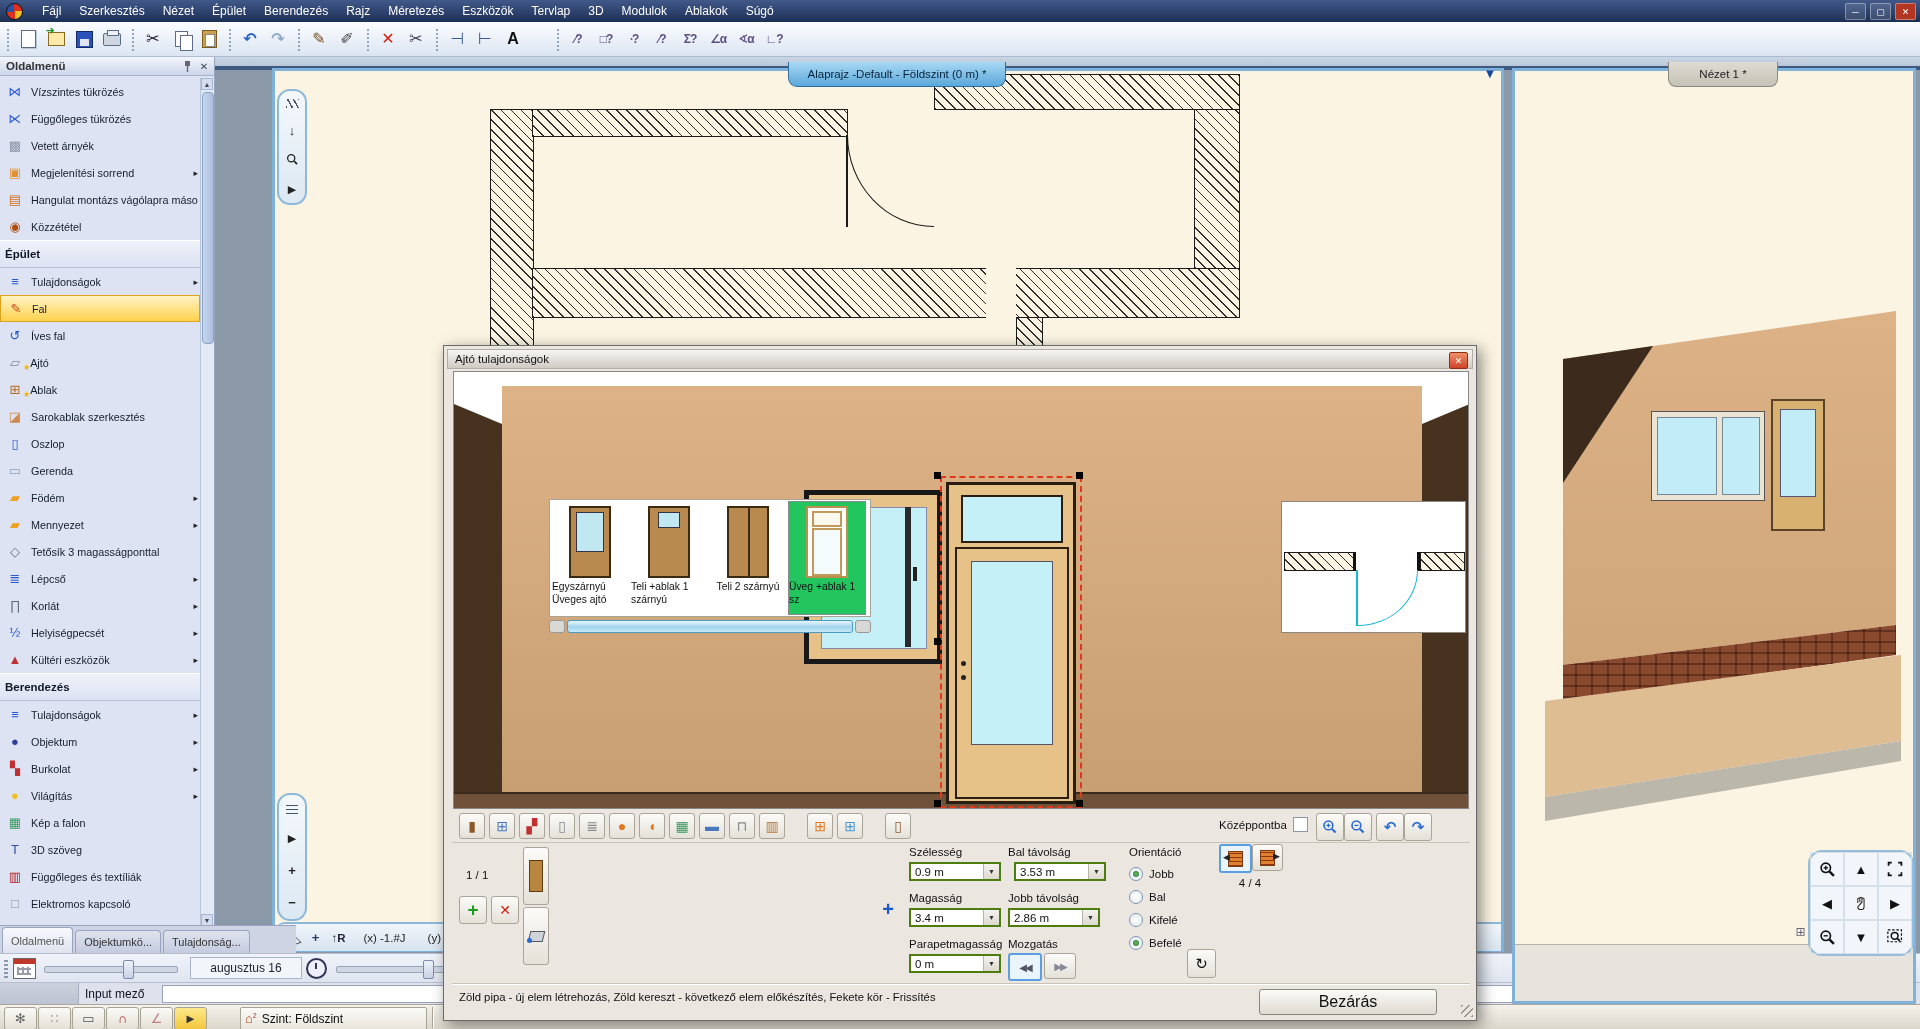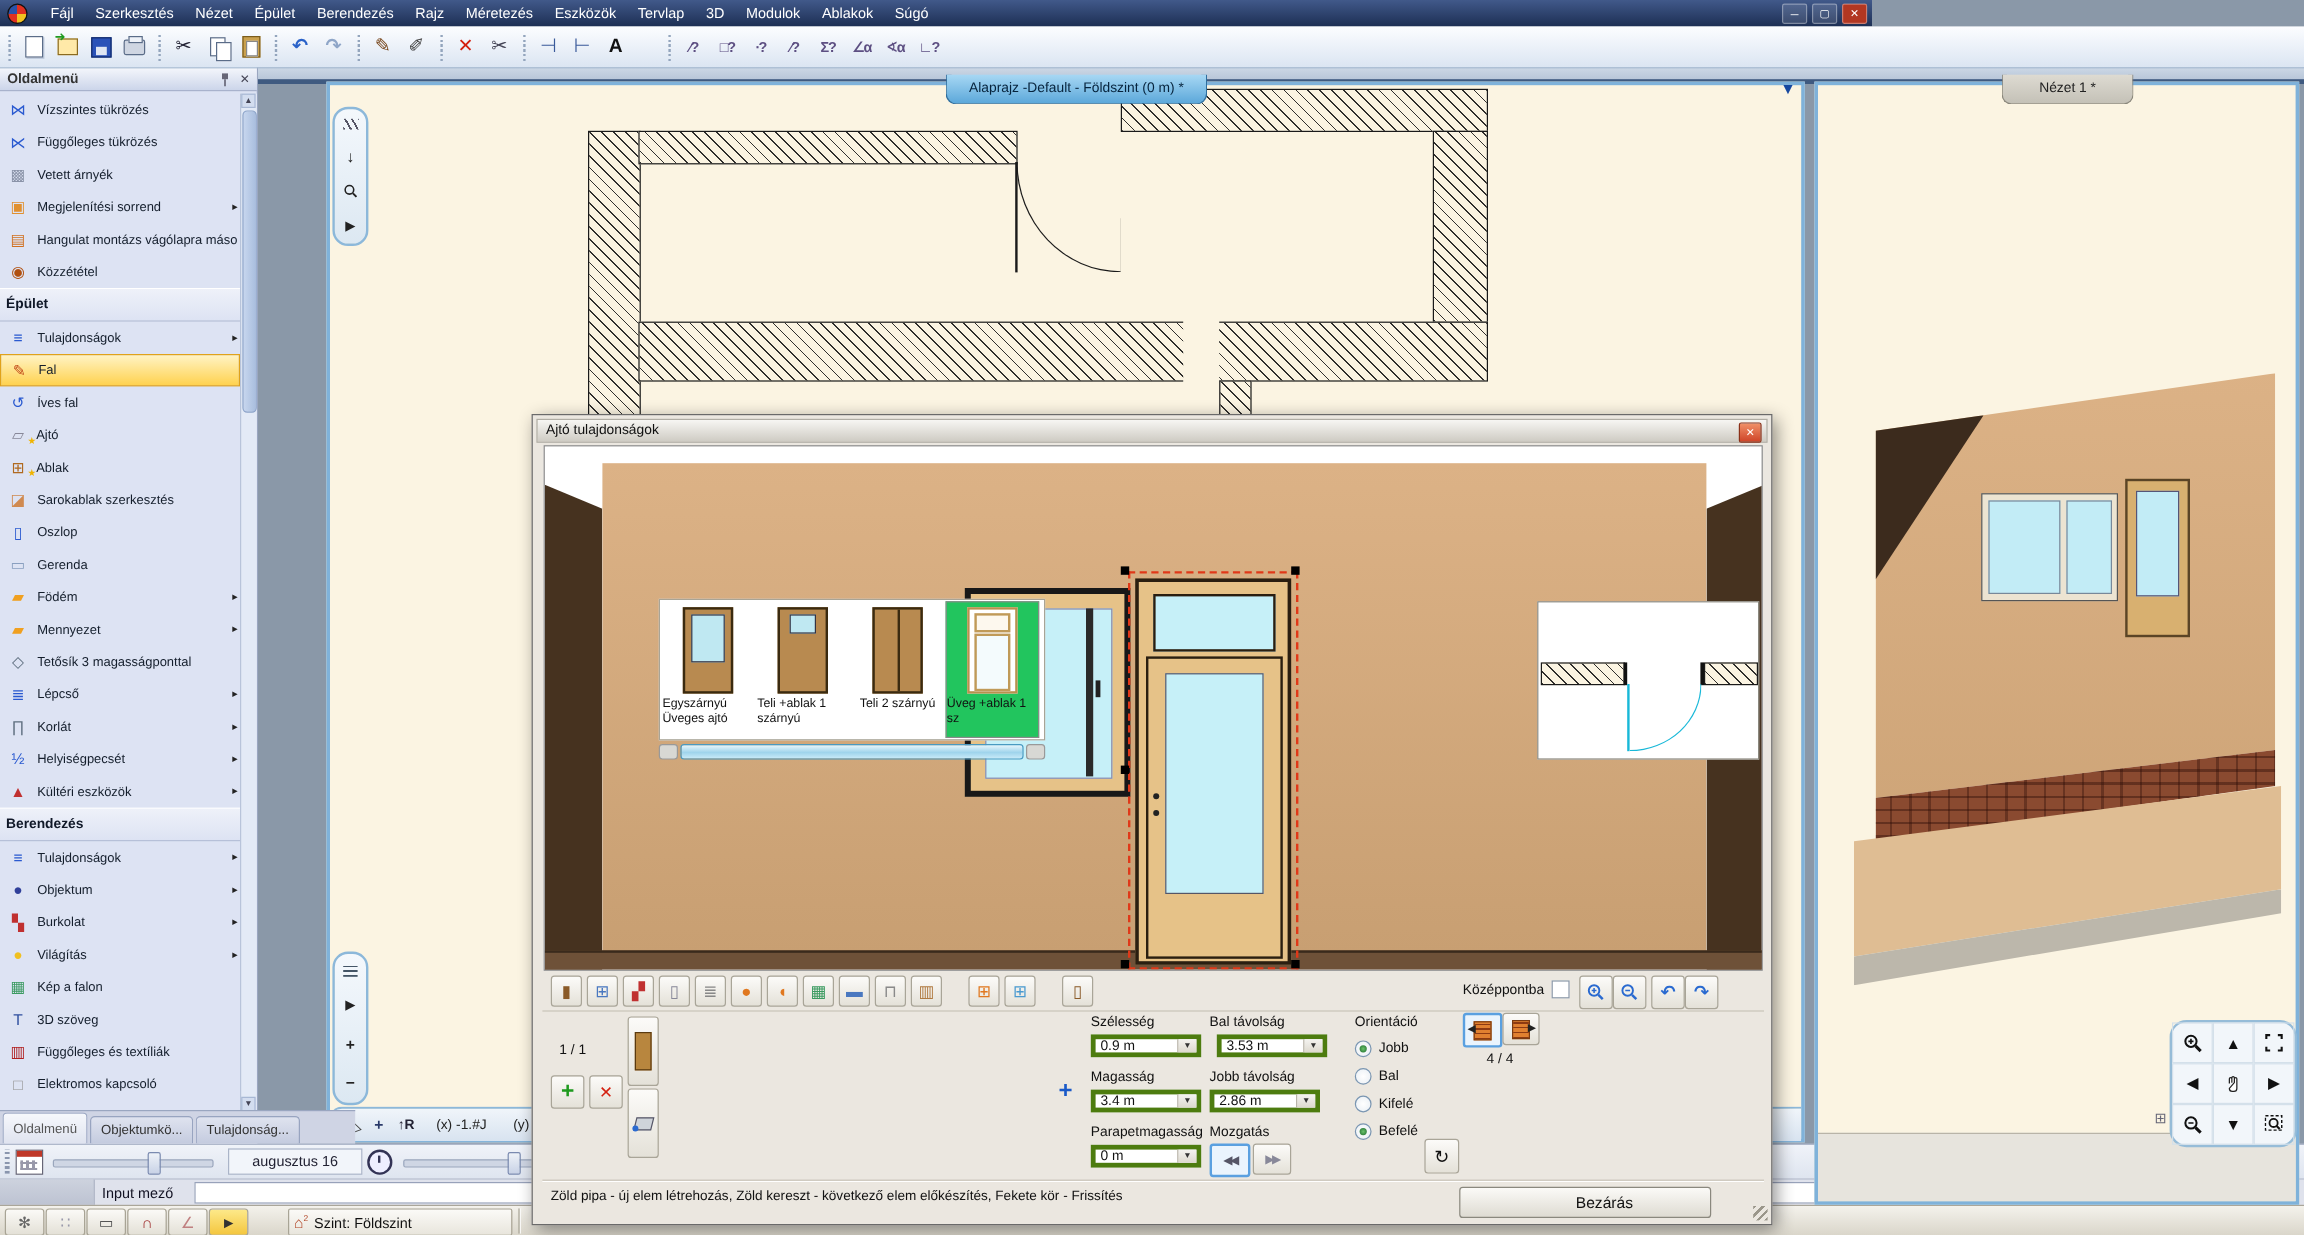--- a/index.html
+++ b/index.html
@@ -1,19 +1,19 @@
 <!DOCTYPE html>
 <html><head>
 <meta charset="utf-8">
 <style>
   html,body{margin:0;padding:0;width:1920px;height:1029px;overflow:hidden;
     font-family:"Liberation Sans","DejaVu Sans",sans-serif;font-size:11px;background:#8a98a8;}
   #app{position:absolute;inset:0;width:1920px;height:1029px;}
   
-  #menubar{position:absolute;left:0;top:0;width:1560px;height:22px;
+  #menubar{position:absolute;left:0;top:0;width:1920px;height:22px;
     background:linear-gradient(#41598a,#1d2f54);color:#fff;display:flex;align-items:center;z-index:30;}
   #appicon{width:15px;height:15px;border-radius:50%;margin:0 10px 0 6px;
     background:conic-gradient(#e03020 0 25%,#f2c120 25% 50%,#e03020 50% 75%,#2a52a8 75% 100%);border:1px solid #111;}
   .menu-item{padding:3px 9px;font-size:12px;cursor:default;}
   #winbtns{position:absolute;right:4px;top:3px;display:flex;gap:4px;}
   .winbtn{width:19px;height:15px;display:flex;align-items:center;justify-content:center;
     color:#fff;font-size:9px;background:rgba(255,255,255,.12);border:1px solid rgba(255,255,255,.35);border-radius:2px;}
   .winbtn.close{background:#b23722;}
   
   #toolbar{position:absolute;left:0;top:22px;width:1920px;height:34px;
@@ -135,30 +135,30 @@
   .tpic0::after{content:"";position:absolute;left:5px;top:4px;width:26px;height:38px;background:#bfe8f2;border:1px solid #334;}
   .tpic1{background:#b88a50;border:2px solid #3a2a10;}
   .tpic1::after{content:"";position:absolute;left:8px;top:4px;width:20px;height:14px;background:#bfe8f2;border:1px solid #334;}
   .tpic2{background:#b88a50;border:2px solid #3a2a10;}
   .tpic2::after{content:"";position:absolute;left:19px;top:0;width:2px;height:100%;background:#3a2a10;}
   .tpic3{background:#fff;border:2px solid #b8914e;}
   .tpic3::before{content:"";position:absolute;left:4px;top:3px;width:26px;height:12px;background:#fdf8ee;border:2px solid #c09a58;}
   .tpic3::after{content:"";position:absolute;left:4px;top:20px;width:26px;height:44px;background:#f4fbfd;border:2px solid #c09a58;}
   .tlabel{font-size:10.3px;text-align:left;line-height:1.25;margin-top:3px;color:#111;}
   .fldlab{position:absolute;font-size:11.5px;color:#111;}
-  .combo{position:absolute;width:92px;height:19px;background:#fff;border:4px solid #4d7c0f;display:flex;align-items:center;box-sizing:border-box;}
+  .combo{position:absolute;width:92px;height:19px;background:#fff;border:2px solid #4d7c0f;display:flex;align-items:center;box-sizing:border-box;}
   .combo .cval{flex:1;padding-left:4px;font-size:11.5px;color:#111;}
   .combo .carr{width:15px;height:100%;background:linear-gradient(#f4f3f0,#ddd9ce);border-left:1px solid #b8b4a8;
     display:flex;align-items:center;justify-content:center;font-size:7px;color:#333;}
   .rad{display:inline-block;width:12px;height:12px;border:1px solid #7a96b2;border-radius:50%;background:radial-gradient(#fff,#e8eef4);margin-right:6px;position:relative;flex:none;}
   .rad.on::after{content:"";position:absolute;left:3px;top:3px;width:6px;height:6px;border-radius:50%;background:radial-gradient(#6ac26a,#1c6a2c);}
   .radio-row{position:absolute;display:flex;align-items:center;font-size:11.5px;color:#111;}
   #dlg-status{position:absolute;left:15px;top:645px;font-size:11.3px;color:#111;}
-  #dlg-close-btn{position:absolute;left:772px;top:643px;width:176px;height:24px;background:linear-gradient(#fbfaf7,#dedbd2);
-    border:1px solid #8a887e;border-radius:3px;display:flex;align-items:center;justify-content:center;font-size:13px;color:#111;padding-left:32px;}
+  #dlg-close-btn{position:absolute;left:815px;top:643px;width:176px;height:24px;background:linear-gradient(#fbfaf7,#dedbd2);
+    border:1px solid #8a887e;border-radius:3px;display:flex;align-items:center;justify-content:center;font-size:16px;color:#111;}
   .gripsq{position:absolute;width:7px;height:7px;background:#000;z-index:6;}
   #pane2d{position:absolute;left:837px;top:155px;width:185px;height:132px;background:#fff;border:1px solid #8a887e;box-sizing:border-box;overflow:hidden;}
 </style>
 </head>
 <body>
 
 <div id="app">
 
   <div id="menubar">
     <div id="appicon"></div>

